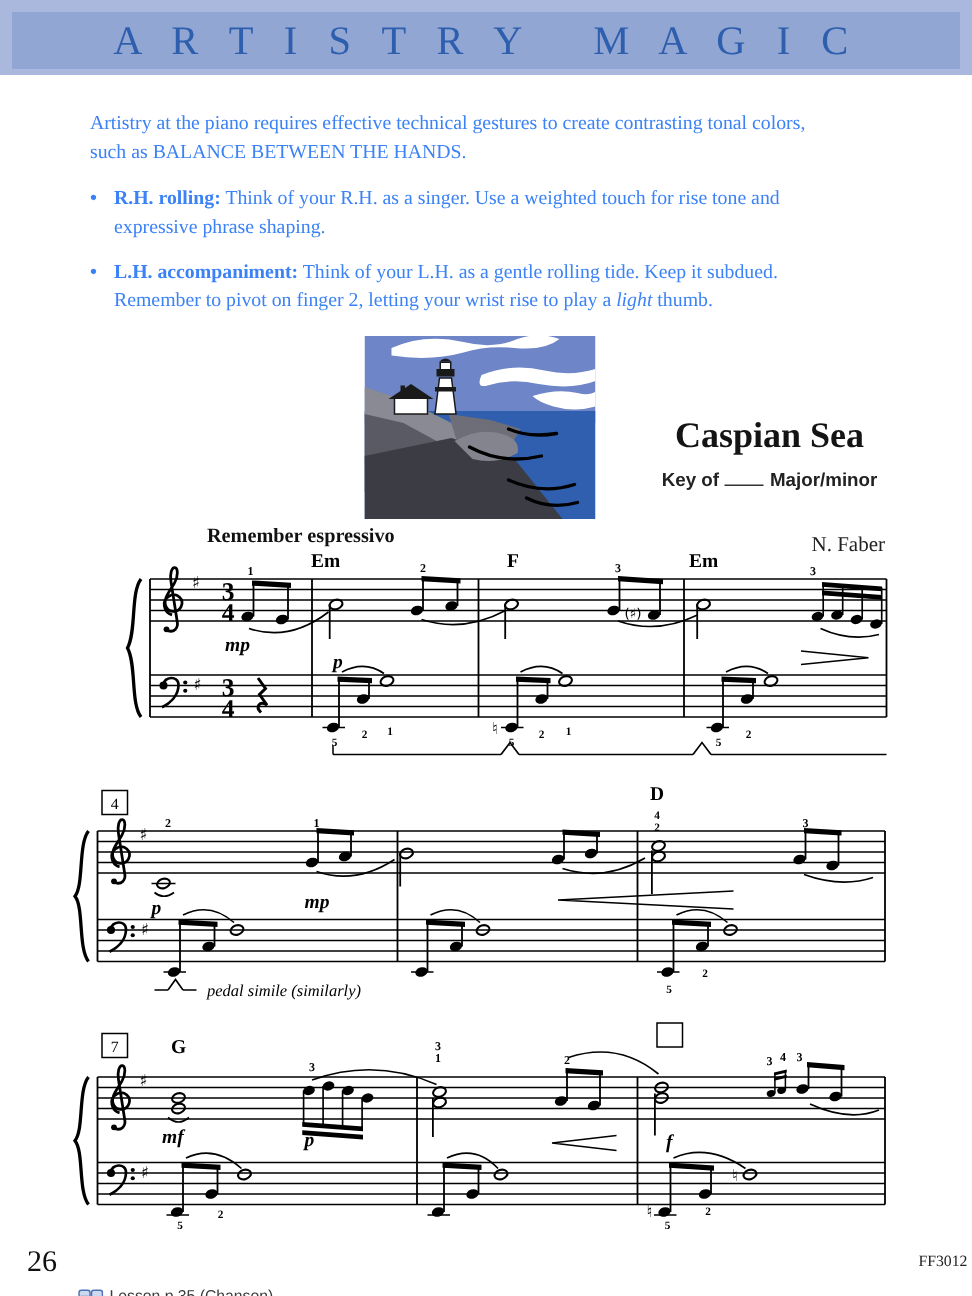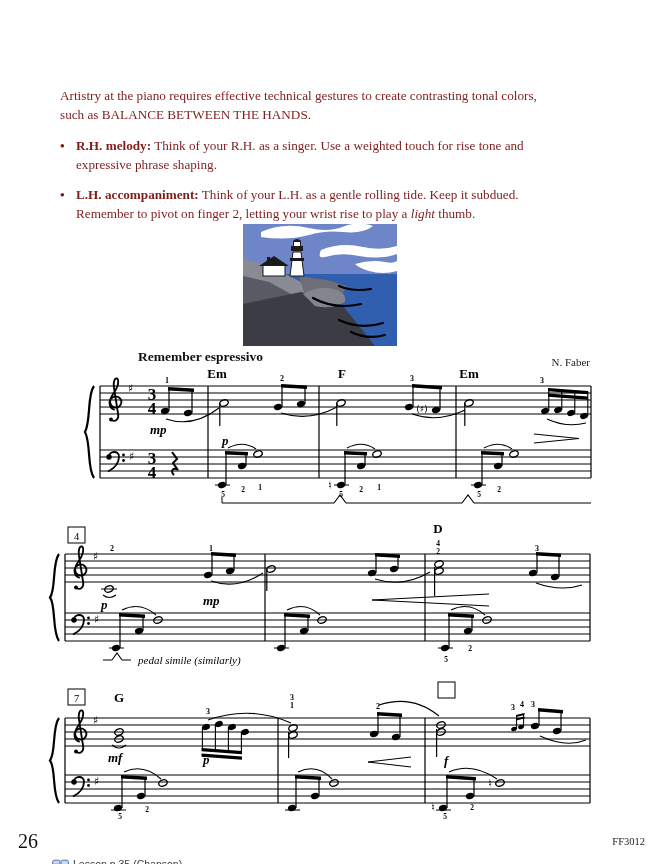--- a/index.html
+++ b/index.html
@@ -7,41 +7,41 @@
         font-family:"Liberation Serif",serif;overflow:hidden;margin:0 auto;}
 
   
   .band{position:absolute;top:0;left:0;right:0;height:50px;background:#a9b8dc;}
   .band-inner{position:absolute;top:8px;left:8px;right:8px;bottom:4px;background:#92a6d3;
               display:flex;align-items:center;justify-content:center;}
   .band-title{font-family:"Liberation Serif",serif;font-size:27px;color:#2e5fae;
               letter-spacing:7px;white-space:pre;line-height:1;}
 
   
-  .intro{position:absolute;left:60px;top:86px;width:478px;font-size:13.2px;line-height:19px;color:#7f1d1d;}
+  .intro{position:absolute;left:60px;top:72px;width:478px;font-size:13.2px;line-height:19px;color:#3b82f6;}
   .intro p{margin:0 0 12px 0;}
   .bullet-row{display:flex;margin:0 0 11px 0;}
   .bullet-dot{width:16px;flex:0 0 16px;font-weight:bold;}
   .bullet-body{flex:1;}
   .b{font-weight:bold;}
   .i{font-style:italic;}
 
   
   .illus{position:absolute;left:243px;top:224px;width:154px;height:122px;}
 
   
   .title-block{position:absolute;left:428px;top:278px;width:170px;text-align:center;}
   .piece-title{font-size:24px;font-weight:bold;color:#141414;margin:0;line-height:1.1;}
   .key-line{margin-top:9px;font-family:"Liberation Sans",sans-serif;font-weight:bold;
             font-size:12.5px;color:#222;white-space:nowrap;}
   .key-blank{display:inline-block;width:26px;border-bottom:1.5px solid #333;margin:0 4px;
              vertical-align:baseline;height:10px;}
 
   .tempo{position:absolute;left:138px;top:349px;font-size:13.5px;font-weight:bold;color:#111;}
-  .composer{position:absolute;right:58px;top:356px;font-size:11px;color:#222;}
+  .composer{position:absolute;right:58px;top:356px;font-size:14px;color:#222;}
 
   
   svg text{fill:#000;}
   .chord{font:bold 13px "Liberation Serif",serif;}
   .fing{font:bold 8px "Liberation Serif",serif;}
   .fing2{font:bold 7.5px "Liberation Serif",serif;}
   .dyn{font:italic bold 13px "Liberation Serif",serif;}
   .ts{font:bold 17px "Liberation Serif",serif;}
   .acc{font:11px "DejaVu Sans",sans-serif;}
   .accp{font:9px "DejaVu Sans",sans-serif;}
@@ -53,26 +53,31 @@
   .footer-page{position:absolute;left:18px;top:830px;font-size:20px;color:#111;}
   .footer-lesson{position:absolute;left:52px;top:834px;display:flex;align-items:center;gap:4px;
                  font-family:"Liberation Sans",sans-serif;font-size:10.5px;color:#3a3a3a;margin-top:24px;}
   .footer-cat{position:absolute;right:3px;top:836px;font-size:10.5px;color:#222;}
 </style>
 </head>
 <body>
 
 <div class="page">
 
+  <div class="band">
+    <div class="band-inner">
+      <span class="band-title">A R T I S T R Y   M A G I C</span>
+    </div>
+  </div>
 
   <div class="intro">
     <p>Artistry at the piano requires effective technical gestures to create contrasting tonal colors, such as BALANCE BETWEEN THE HANDS.</p>
     <div class="bullet-row">
       <span class="bullet-dot">•</span>
-      <span class="bullet-body"><span class="b">R.H. melody:</span><span> Think of your R.H. as a singer. Use a weighted touch for rise tone and expressive phrase shaping.</span></span>
+      <span class="bullet-body"><span class="b">R.H. rolling:</span><span> Think of your R.H. as a singer. Use a weighted touch for rise tone and expressive phrase shaping.</span></span>
     </div>
     <div class="bullet-row">
       <span class="bullet-dot">•</span>
       <span class="bullet-body"><span class="b">L.H. accompaniment:</span><span> Think of your L.H. as a gentle rolling tide. Keep it subdued. Remember to pivot on finger 2, letting your wrist rise to play a </span><span class="i">light</span><span> thumb.</span></span>
     </div>
   </div>
 
   <svg class="illus" viewBox="0 0 154 122">
     <rect x="0" y="0" width="154" height="58" fill="#6e86c8"></rect>
     <rect x="0" y="50" width="154" height="72" fill="#2f5fae"></rect>
@@ -105,20 +110,26 @@
       <path d="M50,17 q4,-4 8,0" fill="#1a1a1a"></path>
       <rect x="47" y="34" width="14" height="3" fill="#1a1a1a"></rect>
     </g>
     <g>
       <rect x="20" y="41" width="22" height="11" fill="#ffffff" stroke="#1a1a1a" stroke-width="1"></rect>
       <polygon points="16,42 31,32 46,42" fill="#1a1a1a"></polygon>
       <rect x="24" y="33" width="3" height="6" fill="#1a1a1a"></rect>
     </g>
   </svg>
 
+  <div class="title-block">
+    <div class="piece-title">Caspian Sea</div>
+    <div class="key-line">
+      <span>Key of</span><span class="key-blank"></span><span>Major/minor</span>
+    </div>
+  </div>
 
   <div class="tempo">Remember espressivo</div>
   <div class="composer">N. Faber</div>
 
   <svg style="position:absolute;left:0;top:348px;width:648px;height:482px" viewBox="0 348 648 482">
 
     <g>
 
       <path class="stroke" stroke-width="1" d="M100,386H591 M100,393H591 M100,400H591 M100,407H591 M100,414H591
                                                M100,450H591 M100,457H591 M100,464H591 M100,471H591 M100,478H591"></path>

